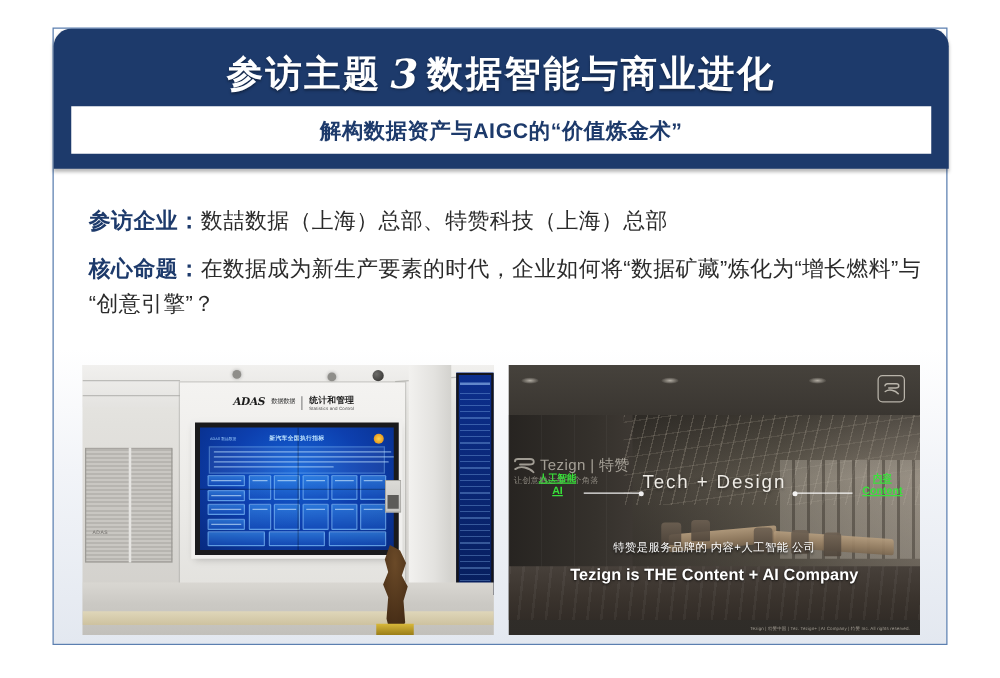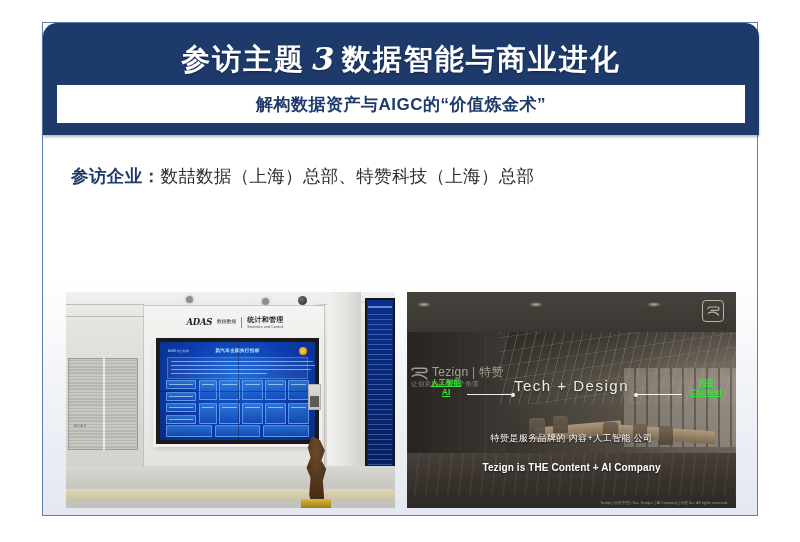--- a/index.html
+++ b/index.html
@@ -368,22 +368,22 @@
   .r-slogan{
     position:absolute;left:50%;transform:translateX(-50%);top:140px;
     text-align:center;white-space:nowrap;
   }
   .r-slogan-cn{
     font-size:9px;color:#ffffff;font-weight:normal;letter-spacing:.4px;
     text-shadow:0 1px 2px rgba(0,0,0,.75);
     text-align:center;
   }
   .r-slogan-en{
-    font-size:10px;color:#ffffff;font-weight:bold;letter-spacing:.1px;
-    text-shadow:0 1px 2px rgba(0,0,0,.75);margin-top:17px;
+    font-size:13px;color:#ffffff;font-weight:bold;letter-spacing:.1px;
+    text-shadow:0 1px 2px rgba(0,0,0,.75);margin-top:7px;
   }
   .r-copy{
     position:absolute;right:8px;bottom:3px;
     font-size:3.6px;color:#b5afa4;letter-spacing:.1px;white-space:nowrap;opacity:.85;
   }
 </style>
 </head>
 <body>
 
 <div class="slide">
@@ -395,20 +395,23 @@
         <span>参访主题</span><span class="title-num">3</span><span>数据智能与商业进化</span>
       </div>
       <div class="subtitle-bar">
         <span class="subtitle-text">解构数据资产与AIGC的“价值炼金术”</span>
       </div>
     </div>
 
     <div class="body-text">
       <div class="row row-company">
         <span class="lbl">参访企业：</span><span class="val">数喆数据（上海）总部、特赞科技（上海）总部</span>
+      </div>
+      <div class="row row-core">
+        <span class="lbl">核心命题：</span><span class="val">在数据成为新生产要素的时代，企业如何将“数据矿藏”炼化为“增长燃料”与“创意引擎”？</span>
       </div>
     </div>
 
     <div class="photos">
 
       <div class="photo p-left">
         <div class="ceiling"></div>
         <div class="ceil-line" style="left:0;top:12px;width:78px;"></div>
         <div class="ceil-line" style="left:0;top:24px;width:86px;"></div>
         <div class="ceil-line" style="left:250px;top:10px;width:79px;transform:rotate(-4deg);"></div>

